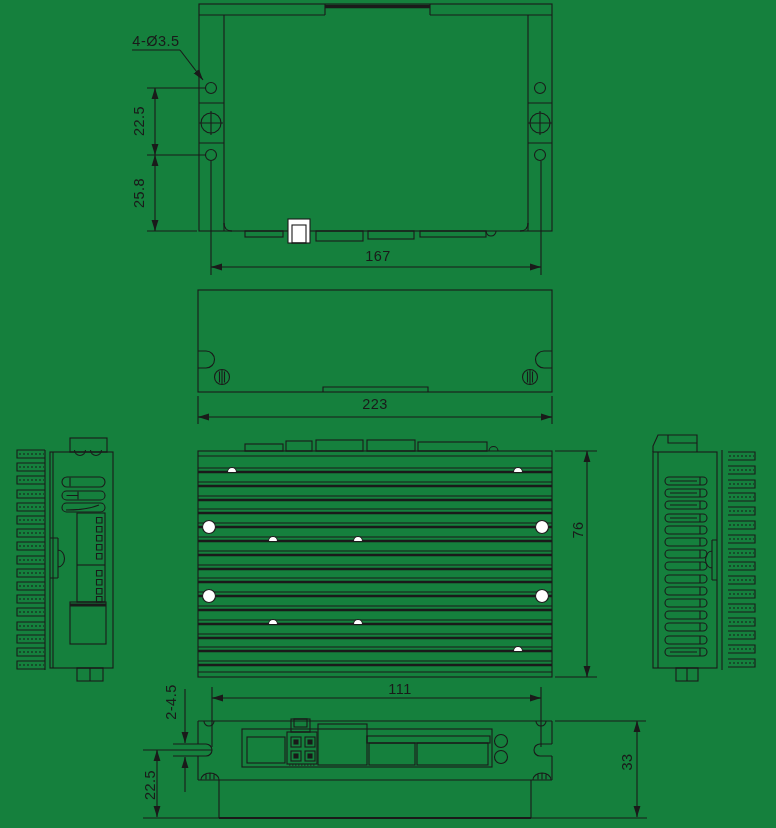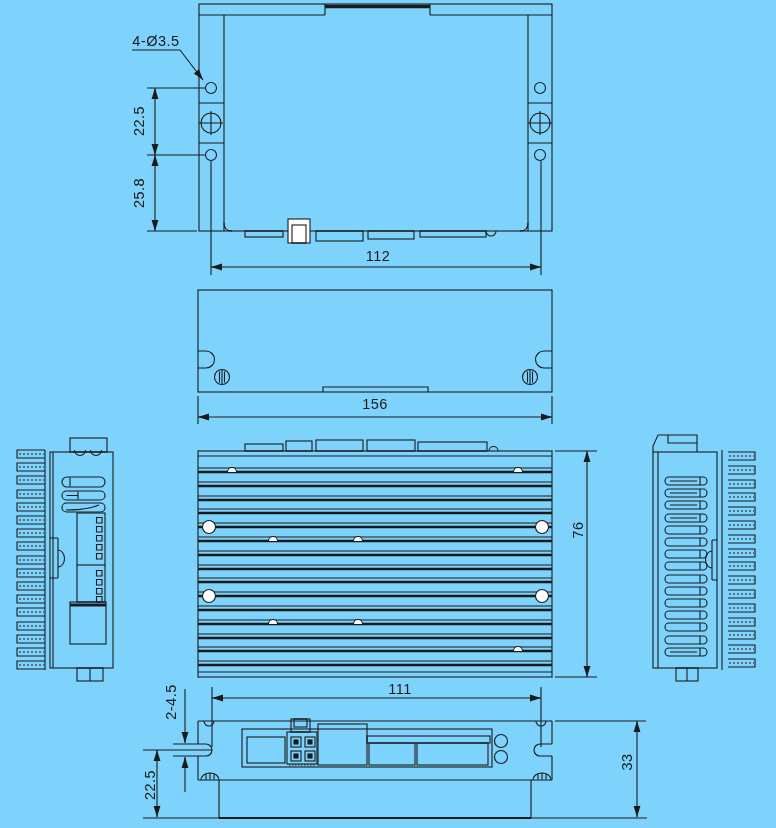--- a/index.html
+++ b/index.html
@@ -1,16 +1,16 @@
 <!DOCTYPE html>
 <html><head>
 <meta charset="utf-8">
 <style>
   html,body{margin:0;padding:0;background:#ffffff;}
-  .canvas{position:relative;width:776px;height:828px;background:#7dd3fc;overflow:hidden;
+  .canvas{position:relative;width:776px;height:828px;background:#15803d;overflow:hidden;
           font-family:"Liberation Sans",sans-serif;}
   .canvas svg{position:absolute;left:0;top:0;}
   .dim-label{position:absolute;font-size:14.5px;color:#1a1a1a;white-space:nowrap;
              transform:translate(-50%,-50%);letter-spacing:.5px;line-height:1;}
   .dim-label.rot{transform:translate(-50%,-50%) rotate(-90deg);}
 </style>
 </head>
 <body>
 
 <div class="canvas">
@@ -198,21 +198,21 @@
     <path d="M143,818H647"></path>
 
     <path d="M555,721H646"></path>
     <path d="M637,721V817" marker-start="url(#arr)" marker-end="url(#arr)"></path>
   </g>
 </svg>
 
 <span class="dim-label" style="left:156px;top:41px;">4-Ø3.5</span>
 <span class="dim-label rot" style="left:139px;top:121px;">22.5</span>
 <span class="dim-label rot" style="left:139px;top:193px;">25.8</span>
-<span class="dim-label" style="left:378px;top:256px;">112</span>
-<span class="dim-label" style="left:375px;top:404px;">156</span>
+<span class="dim-label" style="left:378px;top:256px;">167</span>
+<span class="dim-label" style="left:375px;top:404px;">223</span>
 <span class="dim-label rot" style="left:578px;top:530px;">76</span>
 <span class="dim-label" style="left:400px;top:689px;">111</span>
 <span class="dim-label rot" style="left:171px;top:702px;">2-4.5</span>
 <span class="dim-label rot" style="left:150px;top:785px;">22.5</span>
 <span class="dim-label rot" style="left:627px;top:762px;">33</span>
 
 </div>
 
 </body></html>

